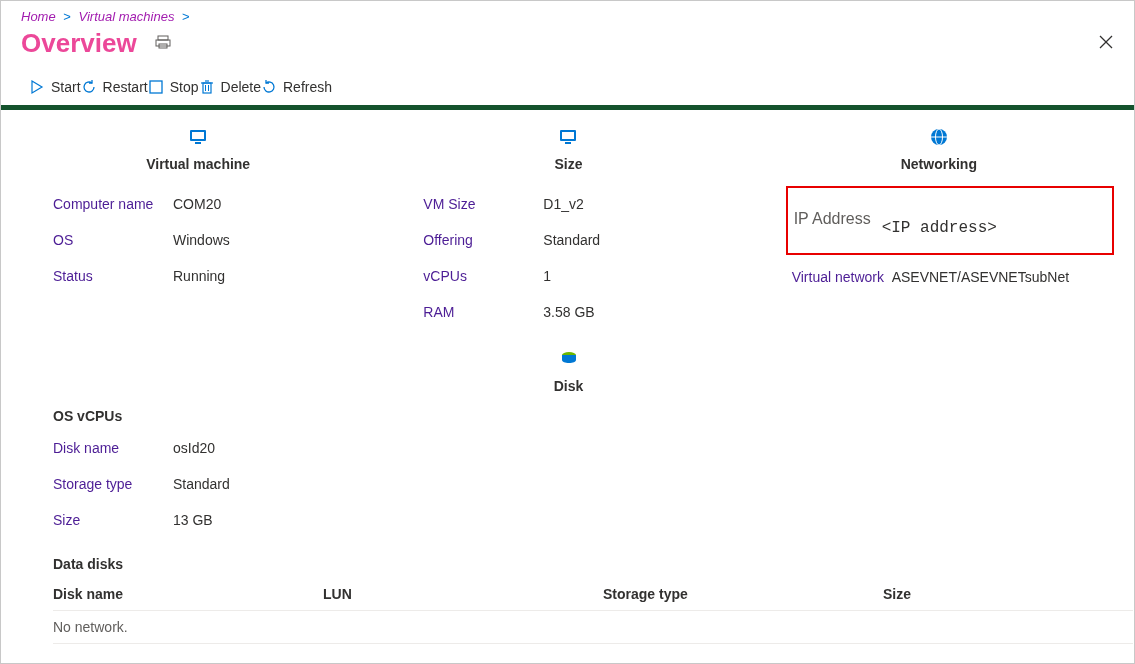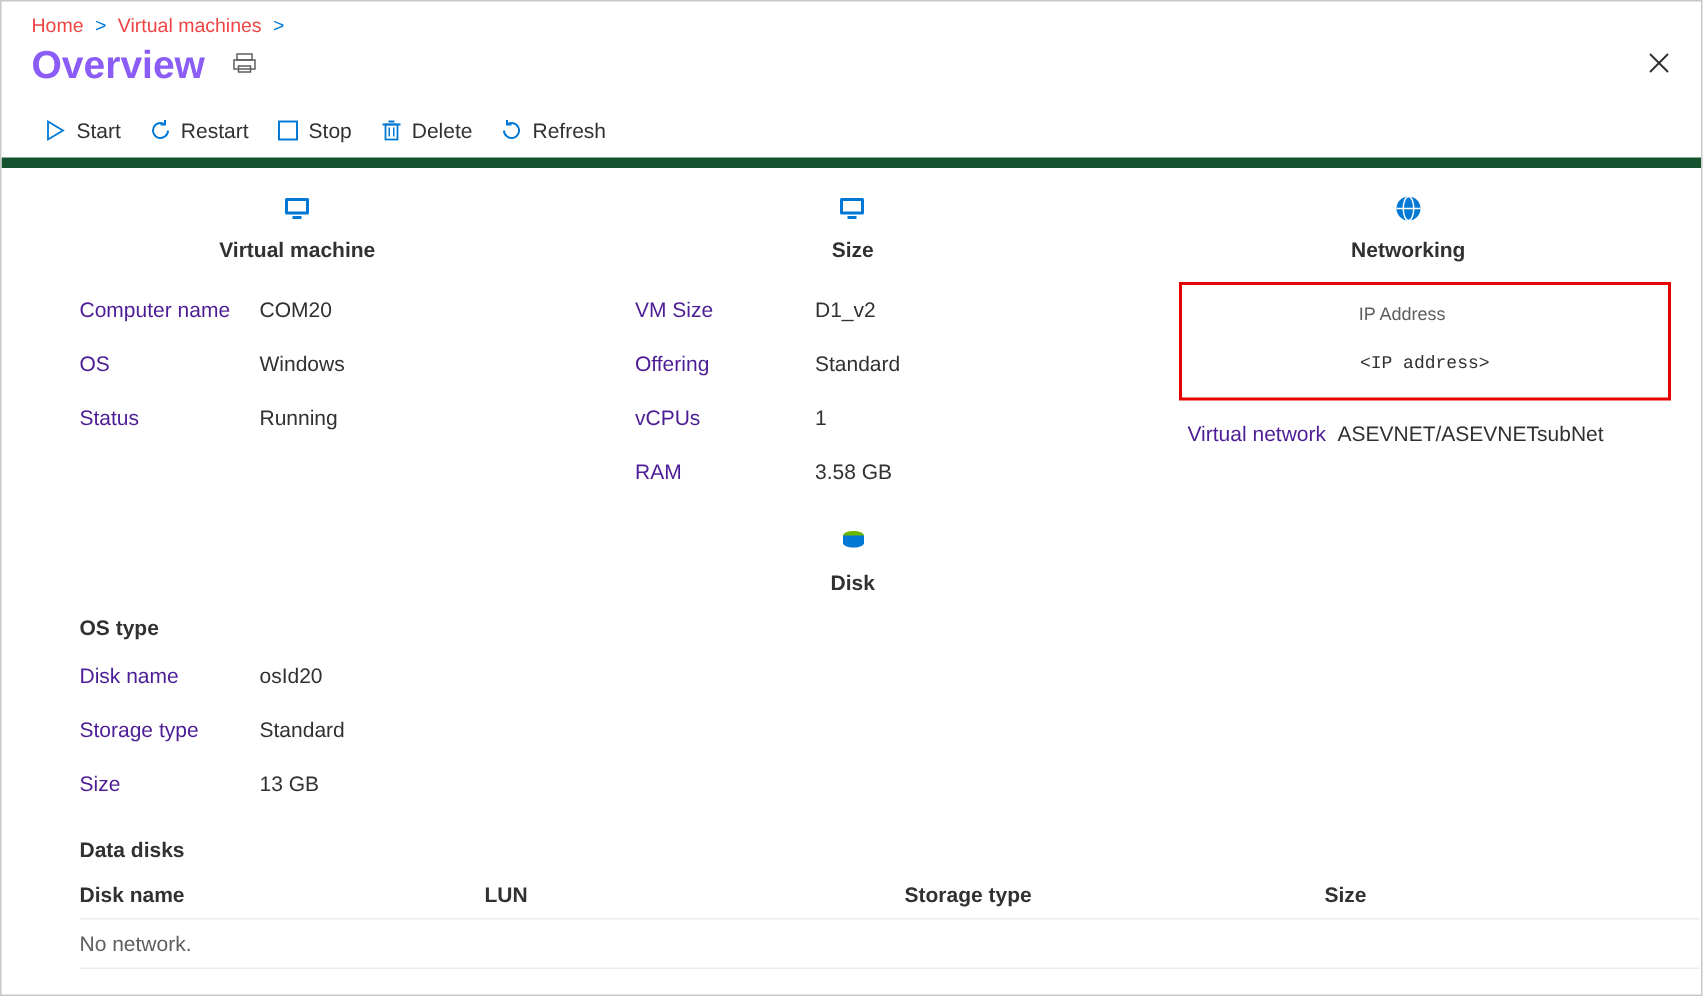--- a/index.html
+++ b/index.html
@@ -14,41 +14,40 @@
     border: 1px solid #c8c8c8;
     width: 1135px;
     height: 664px;
     overflow: hidden;
     position: relative;
   }
   .breadcrumb {
     padding: 8px 20px 0 20px;
     font-size: 13px;
   }
-  .breadcrumb a { color: #ef4444; text-decoration: none; cursor: pointer; }
+  .breadcrumb a { color: #a21caf; text-decoration: none; cursor: pointer; font-style: italic; }
   .breadcrumb .sep { color: #0078d4; margin: 0 4px; }
   .title-row {
     display: flex;
     align-items: center;
     padding: 4px 20px 12px 20px;
   }
   .title-row h1 {
     font-size: 26px;
     font-weight: 600;
     margin: 0;
-    color: #8b5cf6;
+    color: #ec4899;
   }
   .title-row .print-icon { margin-left: 18px; cursor: pointer; color:#605e5c; }
   .title-row .close-icon { margin-left: auto; cursor: pointer; color:#323130; }
   .toolbar {
     display: flex;
     align-items: center;
-    gap: 18px;
     padding: 8px 20px 10px 28px;
-    border-bottom: 7px solid #14532d;
+    border-bottom: 5px solid #14532d;
   }
   .tool-btn {
     display: inline-flex;
     align-items: center;
     gap: 6px;
     cursor: pointer;
     color: #323130;
     font-size: 14px;
   }
   .tool-btn svg { width: 16px; height: 16px; }
@@ -78,21 +77,21 @@
   .kv-list { padding-left: 30px; }
   .kv { display: flex; padding: 10px 0; font-size: 14px; }
   .kv .k { width: 120px; color: #4c1d95; }
   .kv .v { color: #323130; }
   .net-box {
     border: 2px solid #e80000;
     padding: 4px 6px 8px 6px;
     margin-left: 22px;
     margin-bottom: 4px;
   }
-  .net-row { display: flex; align-items: center; padding: 8px 0; font-size: 12px; flex-direction: column; }
+  .net-row { display: flex; align-items: center; padding: 8px 0; font-size: 16px; }
   .net-row .k { color: #605e5c; margin-right: 8px; min-width: 80px; }
   .net-row .v { color: #323130; }
   .net-row.tight .k { min-width: 0; }
   .disk-section { margin-top: 20px; }
   .subhead { font-weight: 600; font-size: 14px; padding-left: 30px; margin: 10px 0 6px 0; color:#323130;}
   .table {
     width: 1080px;
     margin-left: 30px;
   }
   .table .thead, .table .tbody-row {
@@ -268,21 +267,21 @@
       <div class="sec-head">
         <span class="sec-icon">
           <svg width="18" height="18" viewBox="0 0 18 18">
               <ellipse cx="9" cy="5" rx="7" ry="3" fill="#6bb700"></ellipse>
               <path d="M2 5v5c0 1.7 3.1 3 7 3s7-1.3 7-3V5" fill="#0078d4"></path>
               <ellipse cx="9" cy="5" rx="7" ry="3" fill="none" stroke="#0078d4" stroke-width="0"></ellipse>
             </svg>
         </span>
         <span>Disk</span>
       </div>
-      <div class="subhead">OS type</div>
+      <div class="subhead">OS vCPUs</div>
       <div class="kv-list">
         <div class="kv">
             <span class="k">Disk name</span>
             <span class="v">osId20</span>
           </div>
         <div class="kv">
             <span class="k">Storage type</span>
             <span class="v">Standard</span>
           </div>
         <div class="kv">

